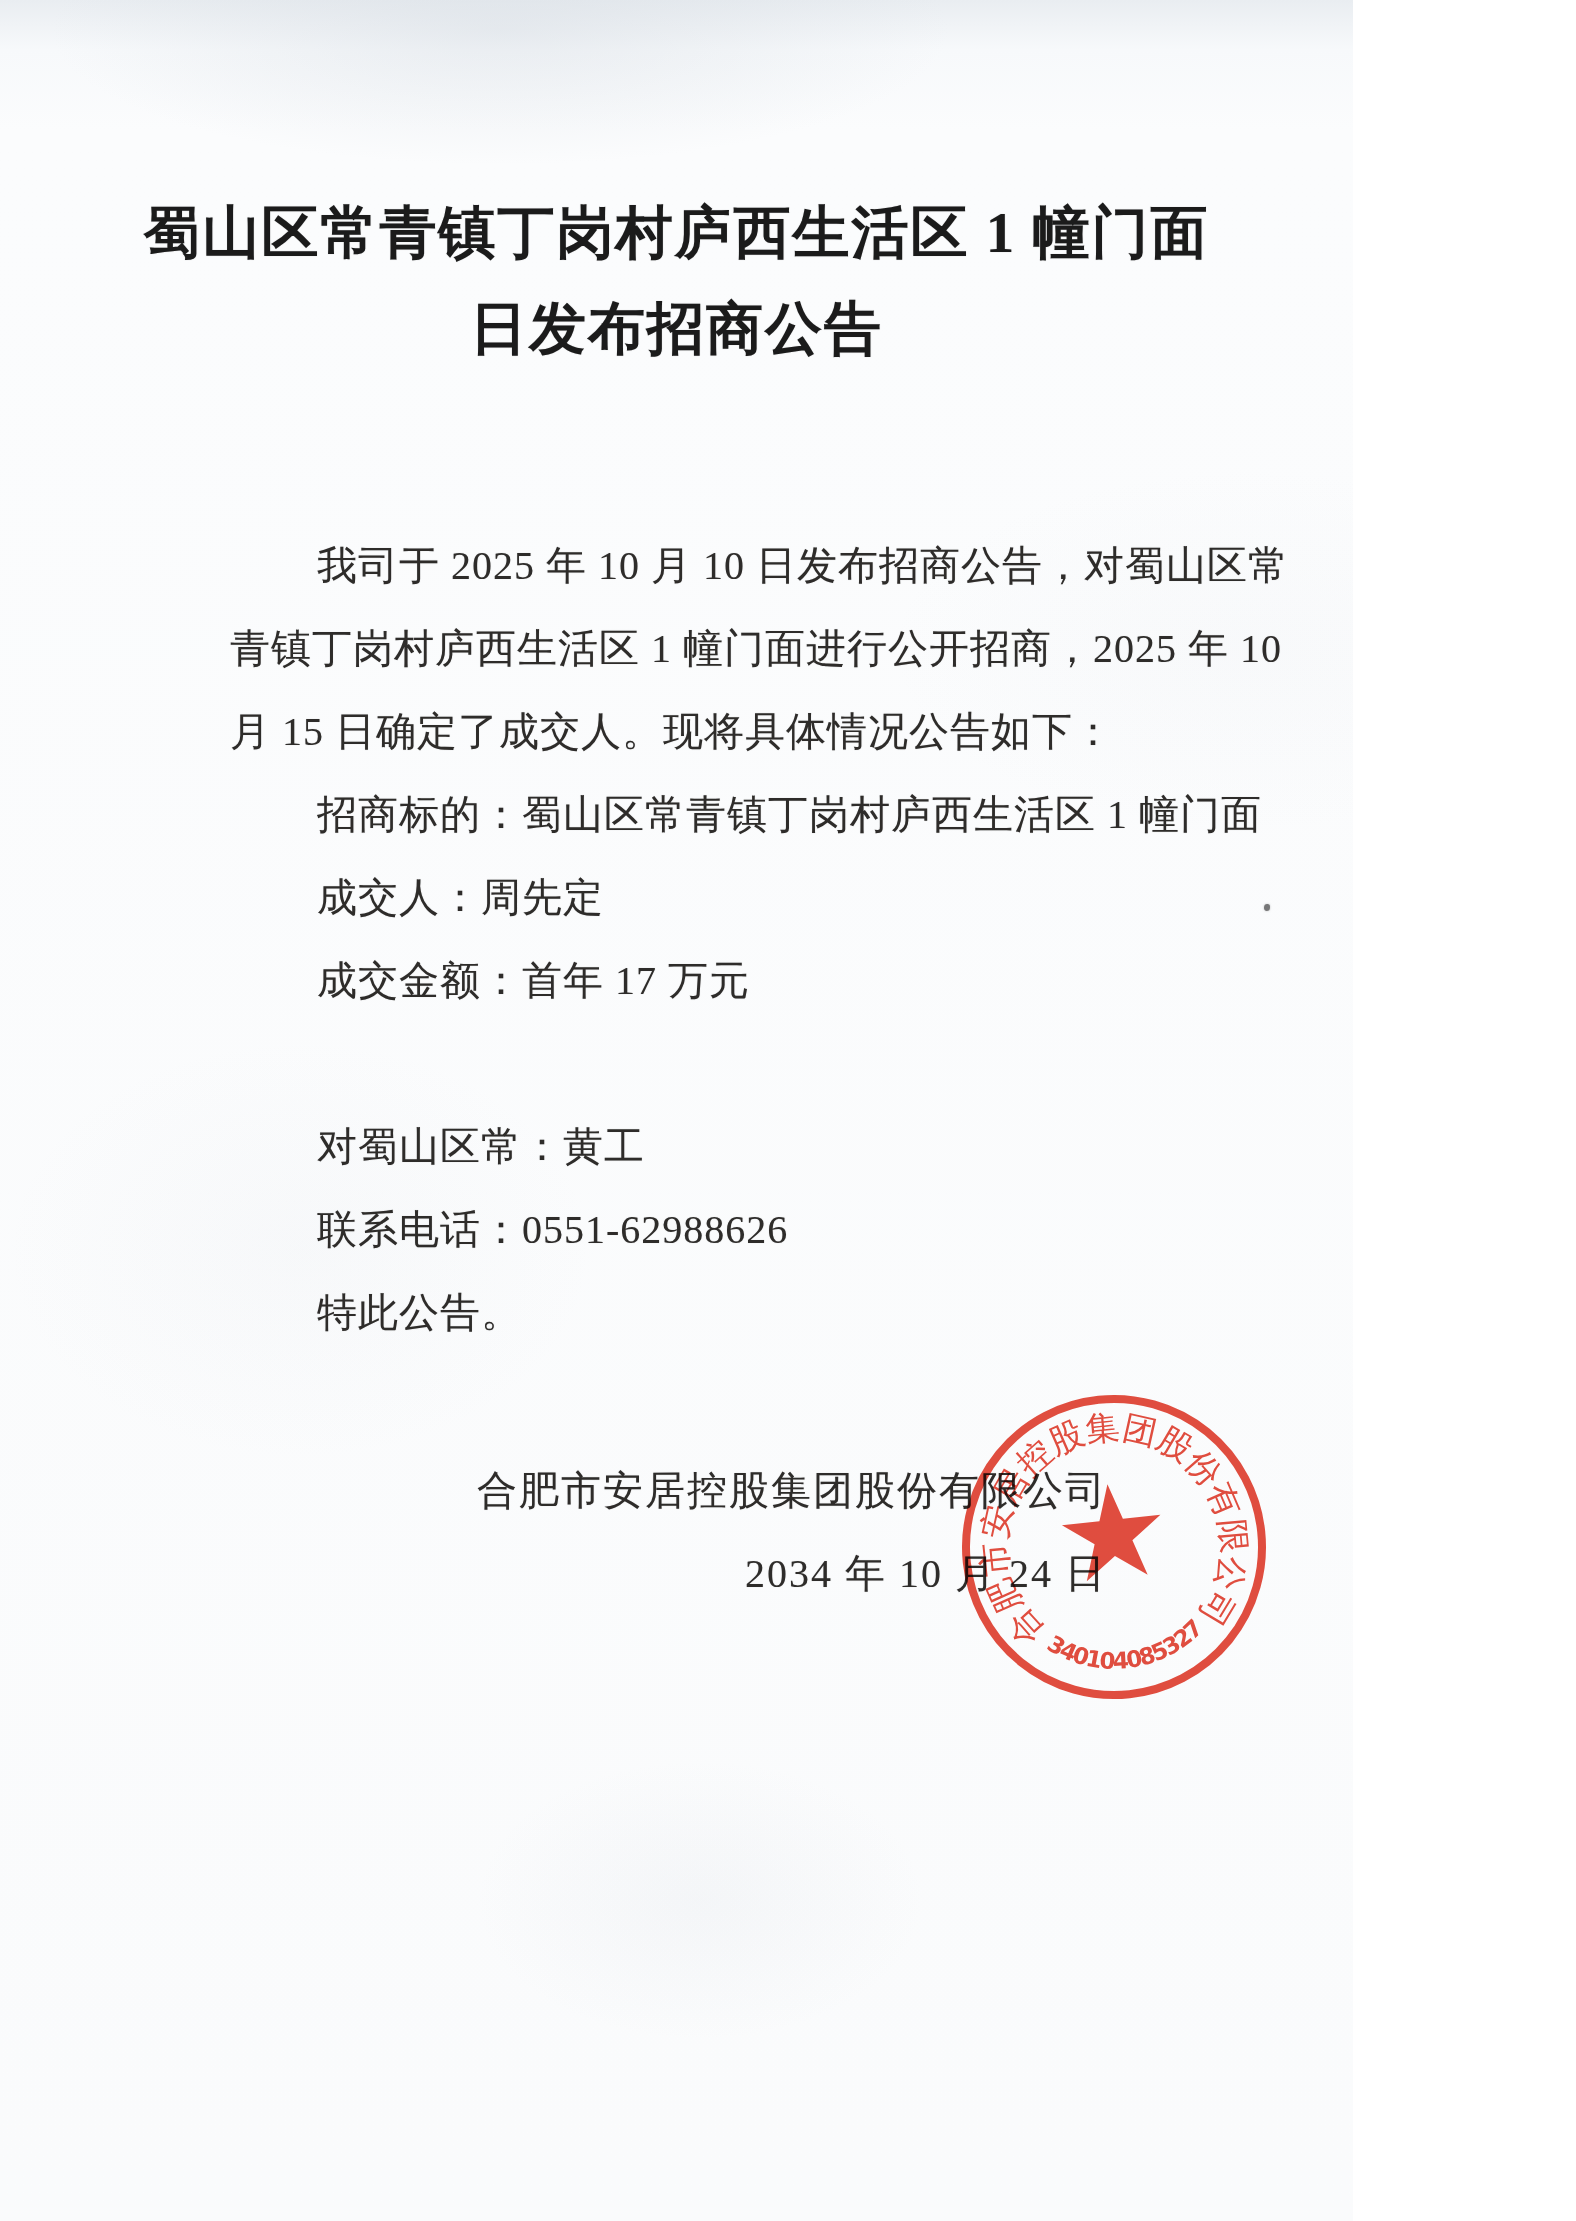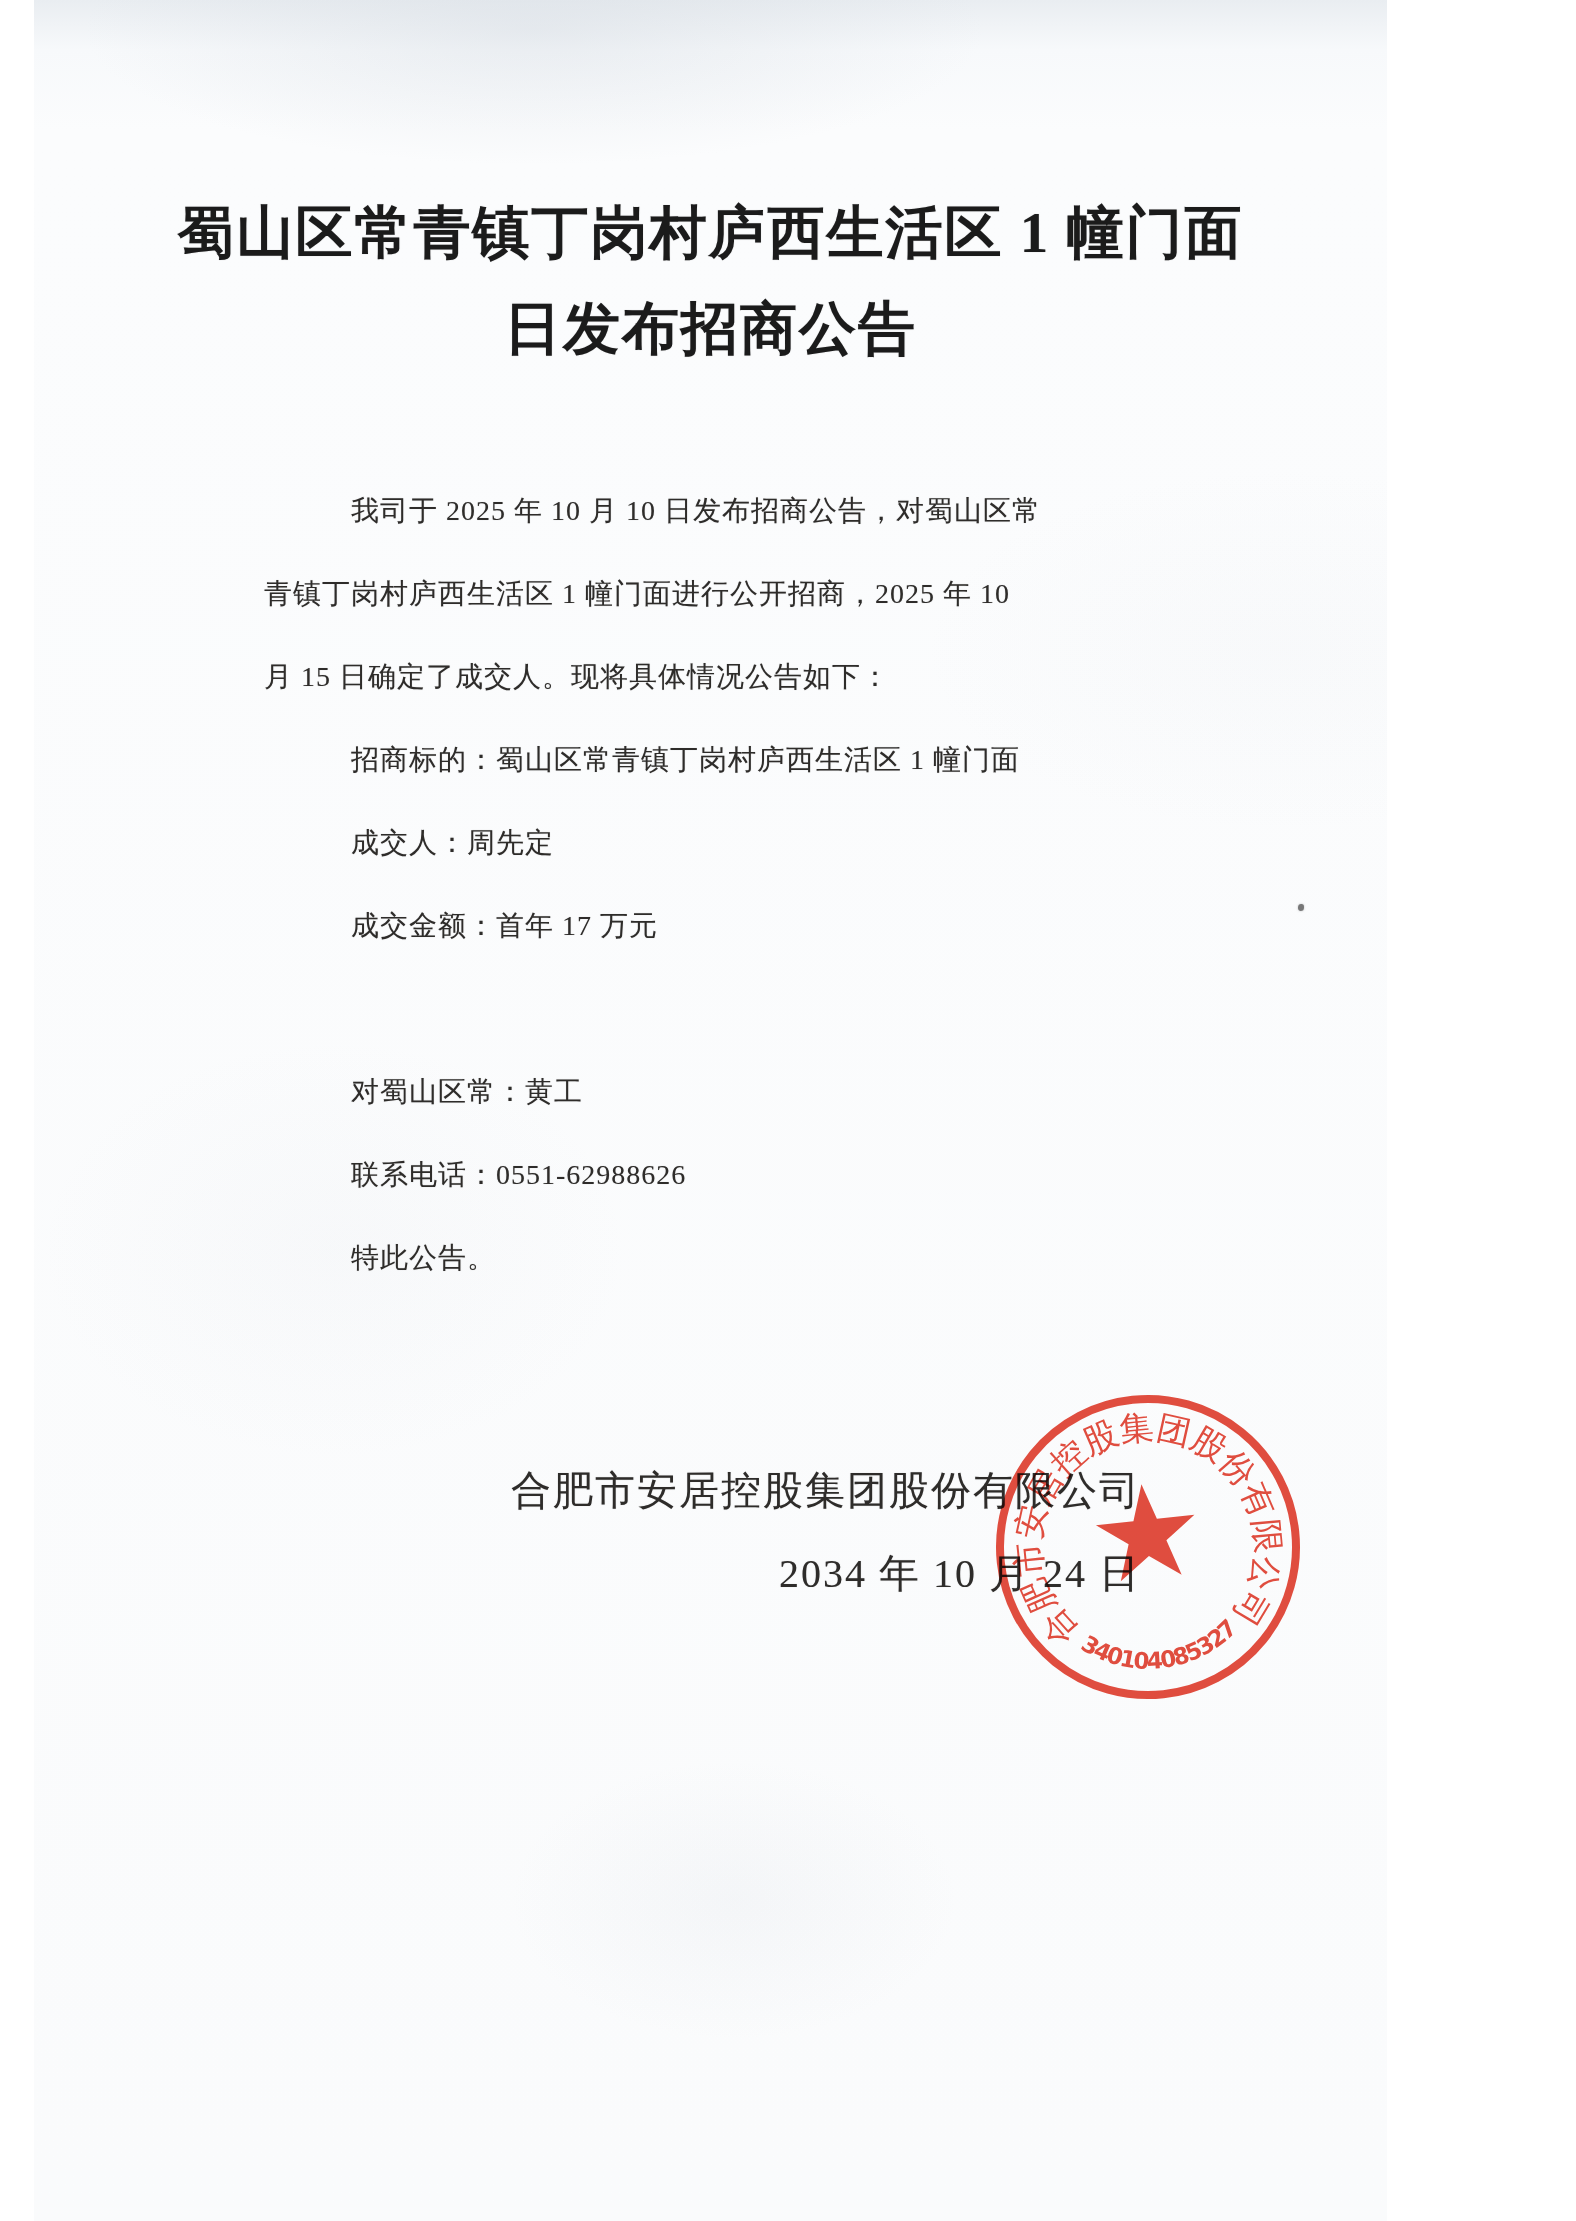--- a/index.html
+++ b/index.html
@@ -9,37 +9,36 @@
     height: 2221px;
     overflow: hidden;
     font-family: "Liberation Serif", "DejaVu Serif", serif;
     color: #2e2c2a;
     background:
       radial-gradient(ellipse 320px 200px at 700px 1900px, rgba(188,196,208,0.10), transparent 70%),
       radial-gradient(ellipse 420px 300px at 300px 1250px, rgba(198,204,214,0.07), transparent 70%),
       radial-gradient(ellipse 520px 260px at 1250px 650px, rgba(198,204,214,0.06), transparent 70%),
       radial-gradient(ellipse 600px 180px at 500px 30px, rgba(205,212,220,0.35), transparent 75%),
       linear-gradient(180deg, #e9edf1 0px, #f7f9fb 50px, #fbfcfd 130px, #fafbfc 100%);
-    margin-left: 34px;
   }
   .title {
     position: absolute;
     top: 185px; left: 0; width: 100%;
     text-align: center;
     font-size: 57px;
     font-weight: bold;
     line-height: 96px;
     letter-spacing: 2px;
     color: #1b1b1b;
     text-shadow: 0 0 1px rgba(60,60,60,0.35);
   }
   .body-block {
     position: absolute;
-    top: 469px; left: 230px; width: 1122px;
-    font-size: 28px;
+    top: 524px; left: 230px; width: 1122px;
+    font-size: 40px;
     line-height: 83px;
     letter-spacing: 1px;
     text-shadow: 0 0 1px rgba(70,70,70,0.3);
   }
   .line { height: 83px; white-space: nowrap; }
   .indent { padding-left: 87px; }
   .gap-above { margin-top: 83px; }
   .signature {
     position: absolute;
     top: 1449px; left: 230px; right: 246px;

